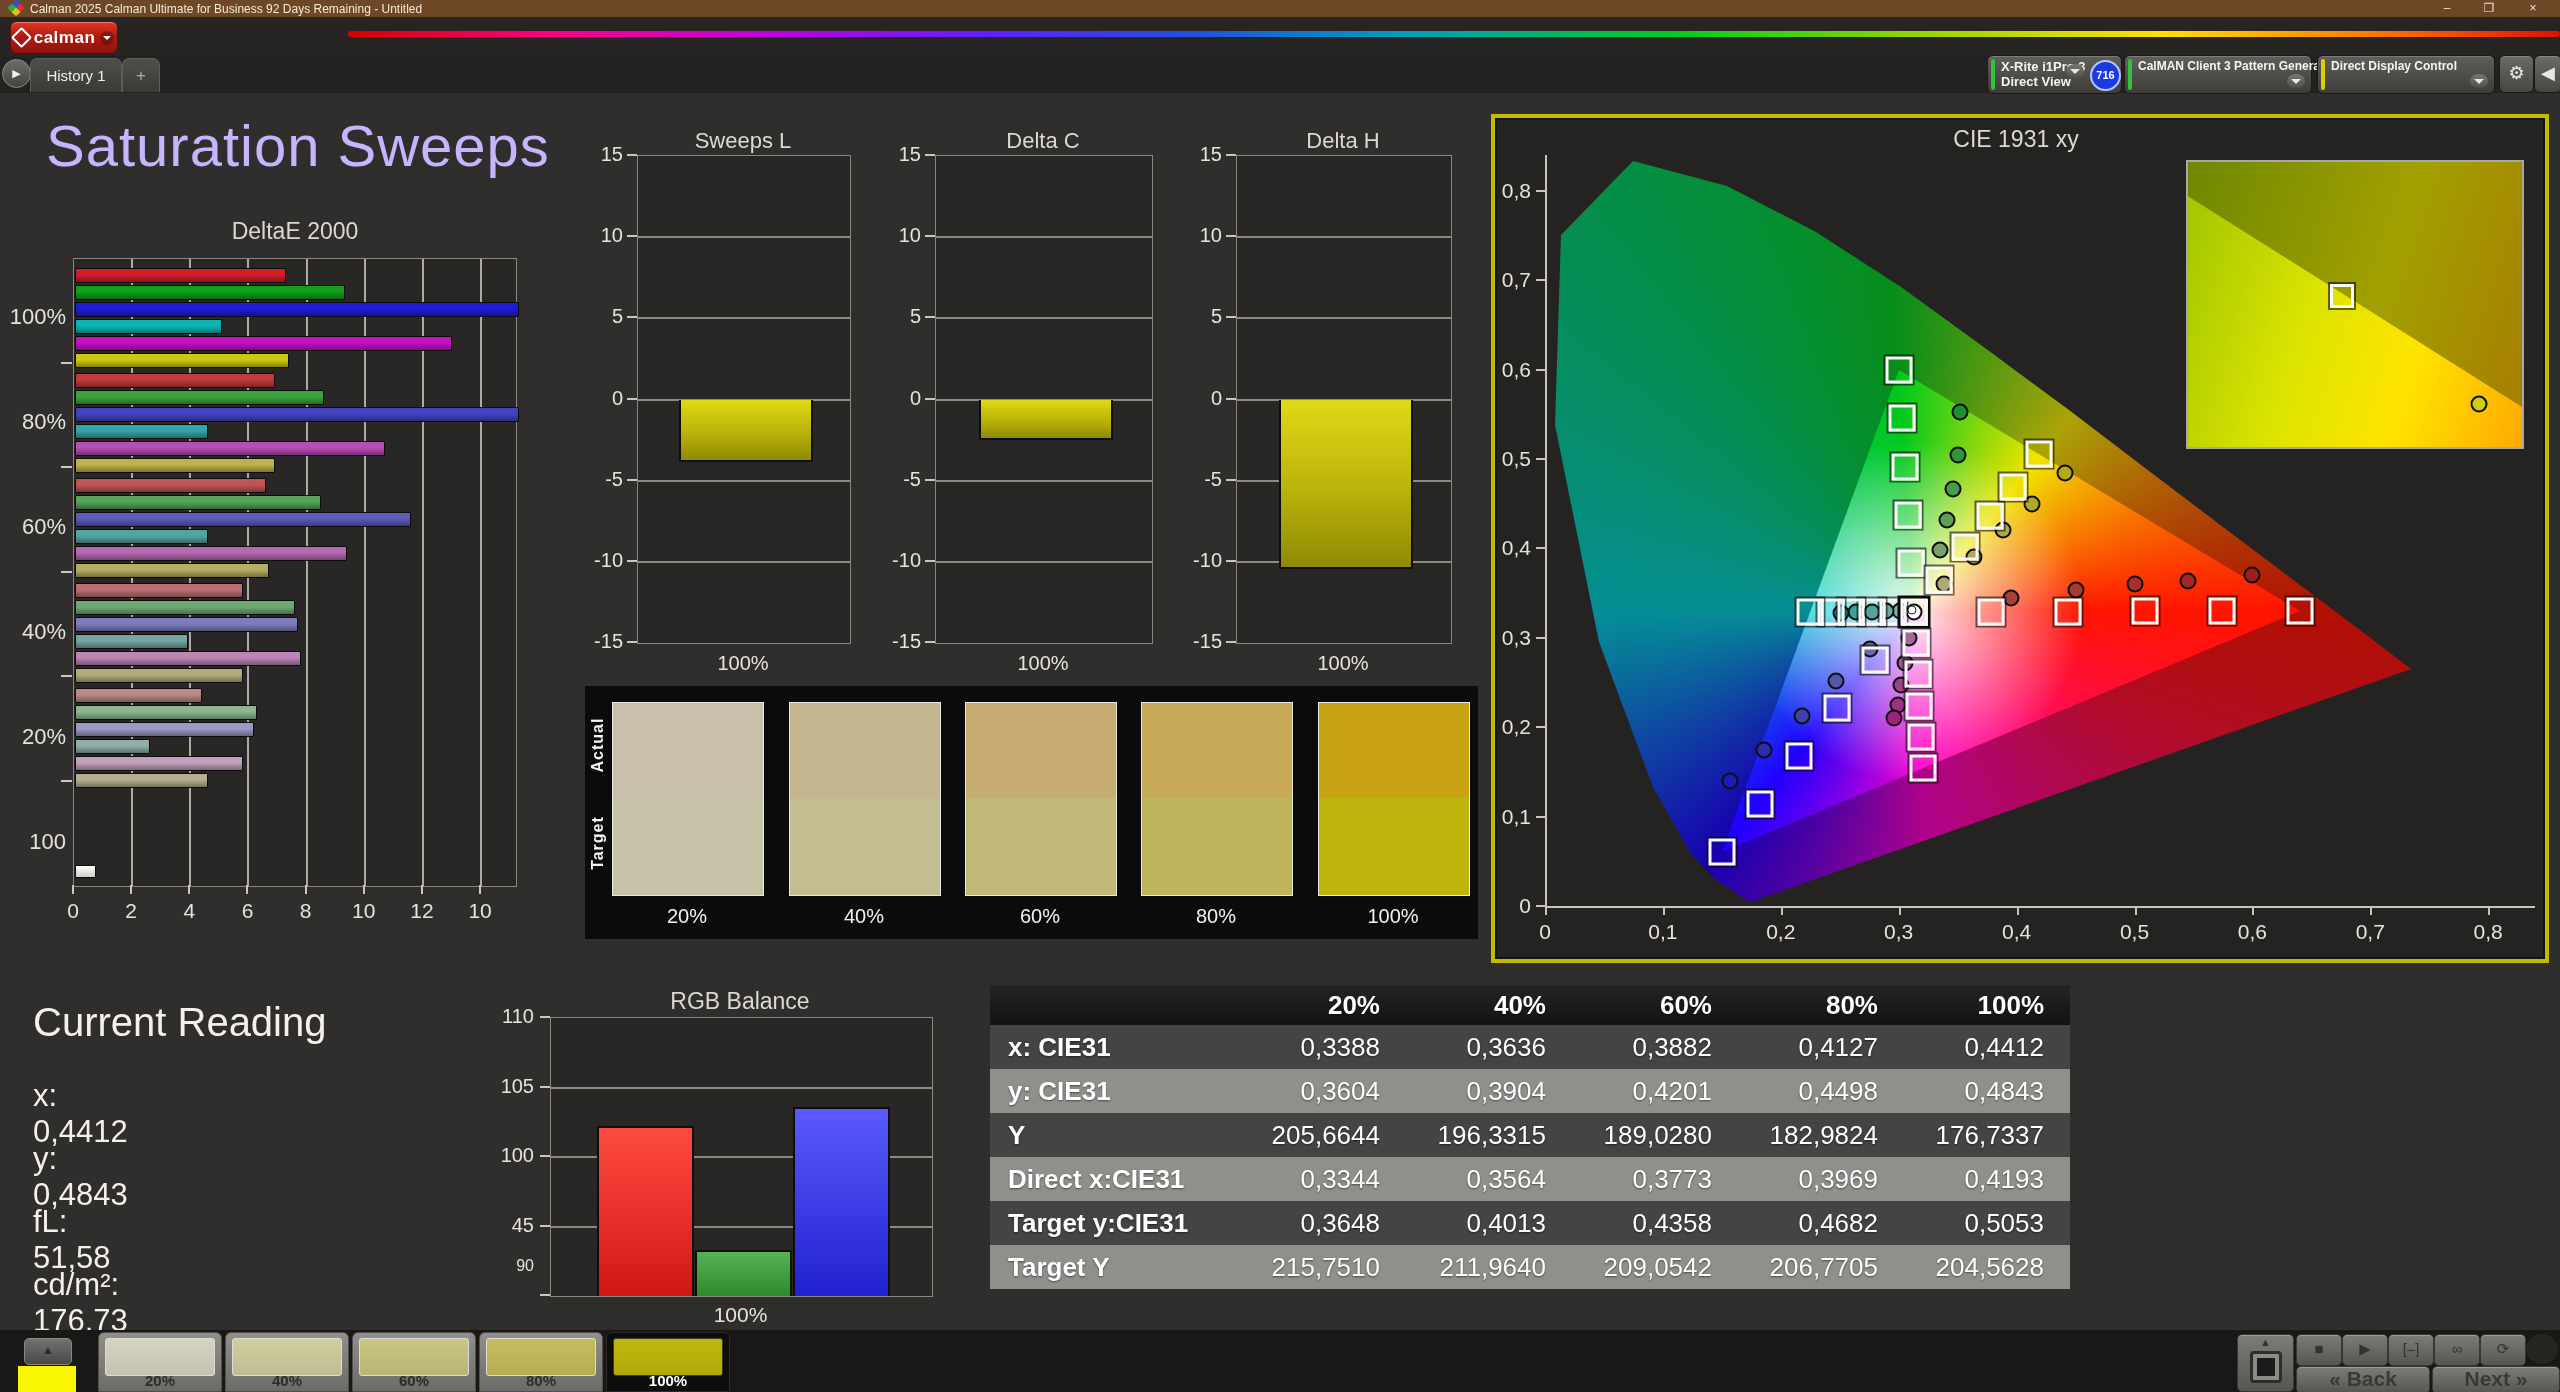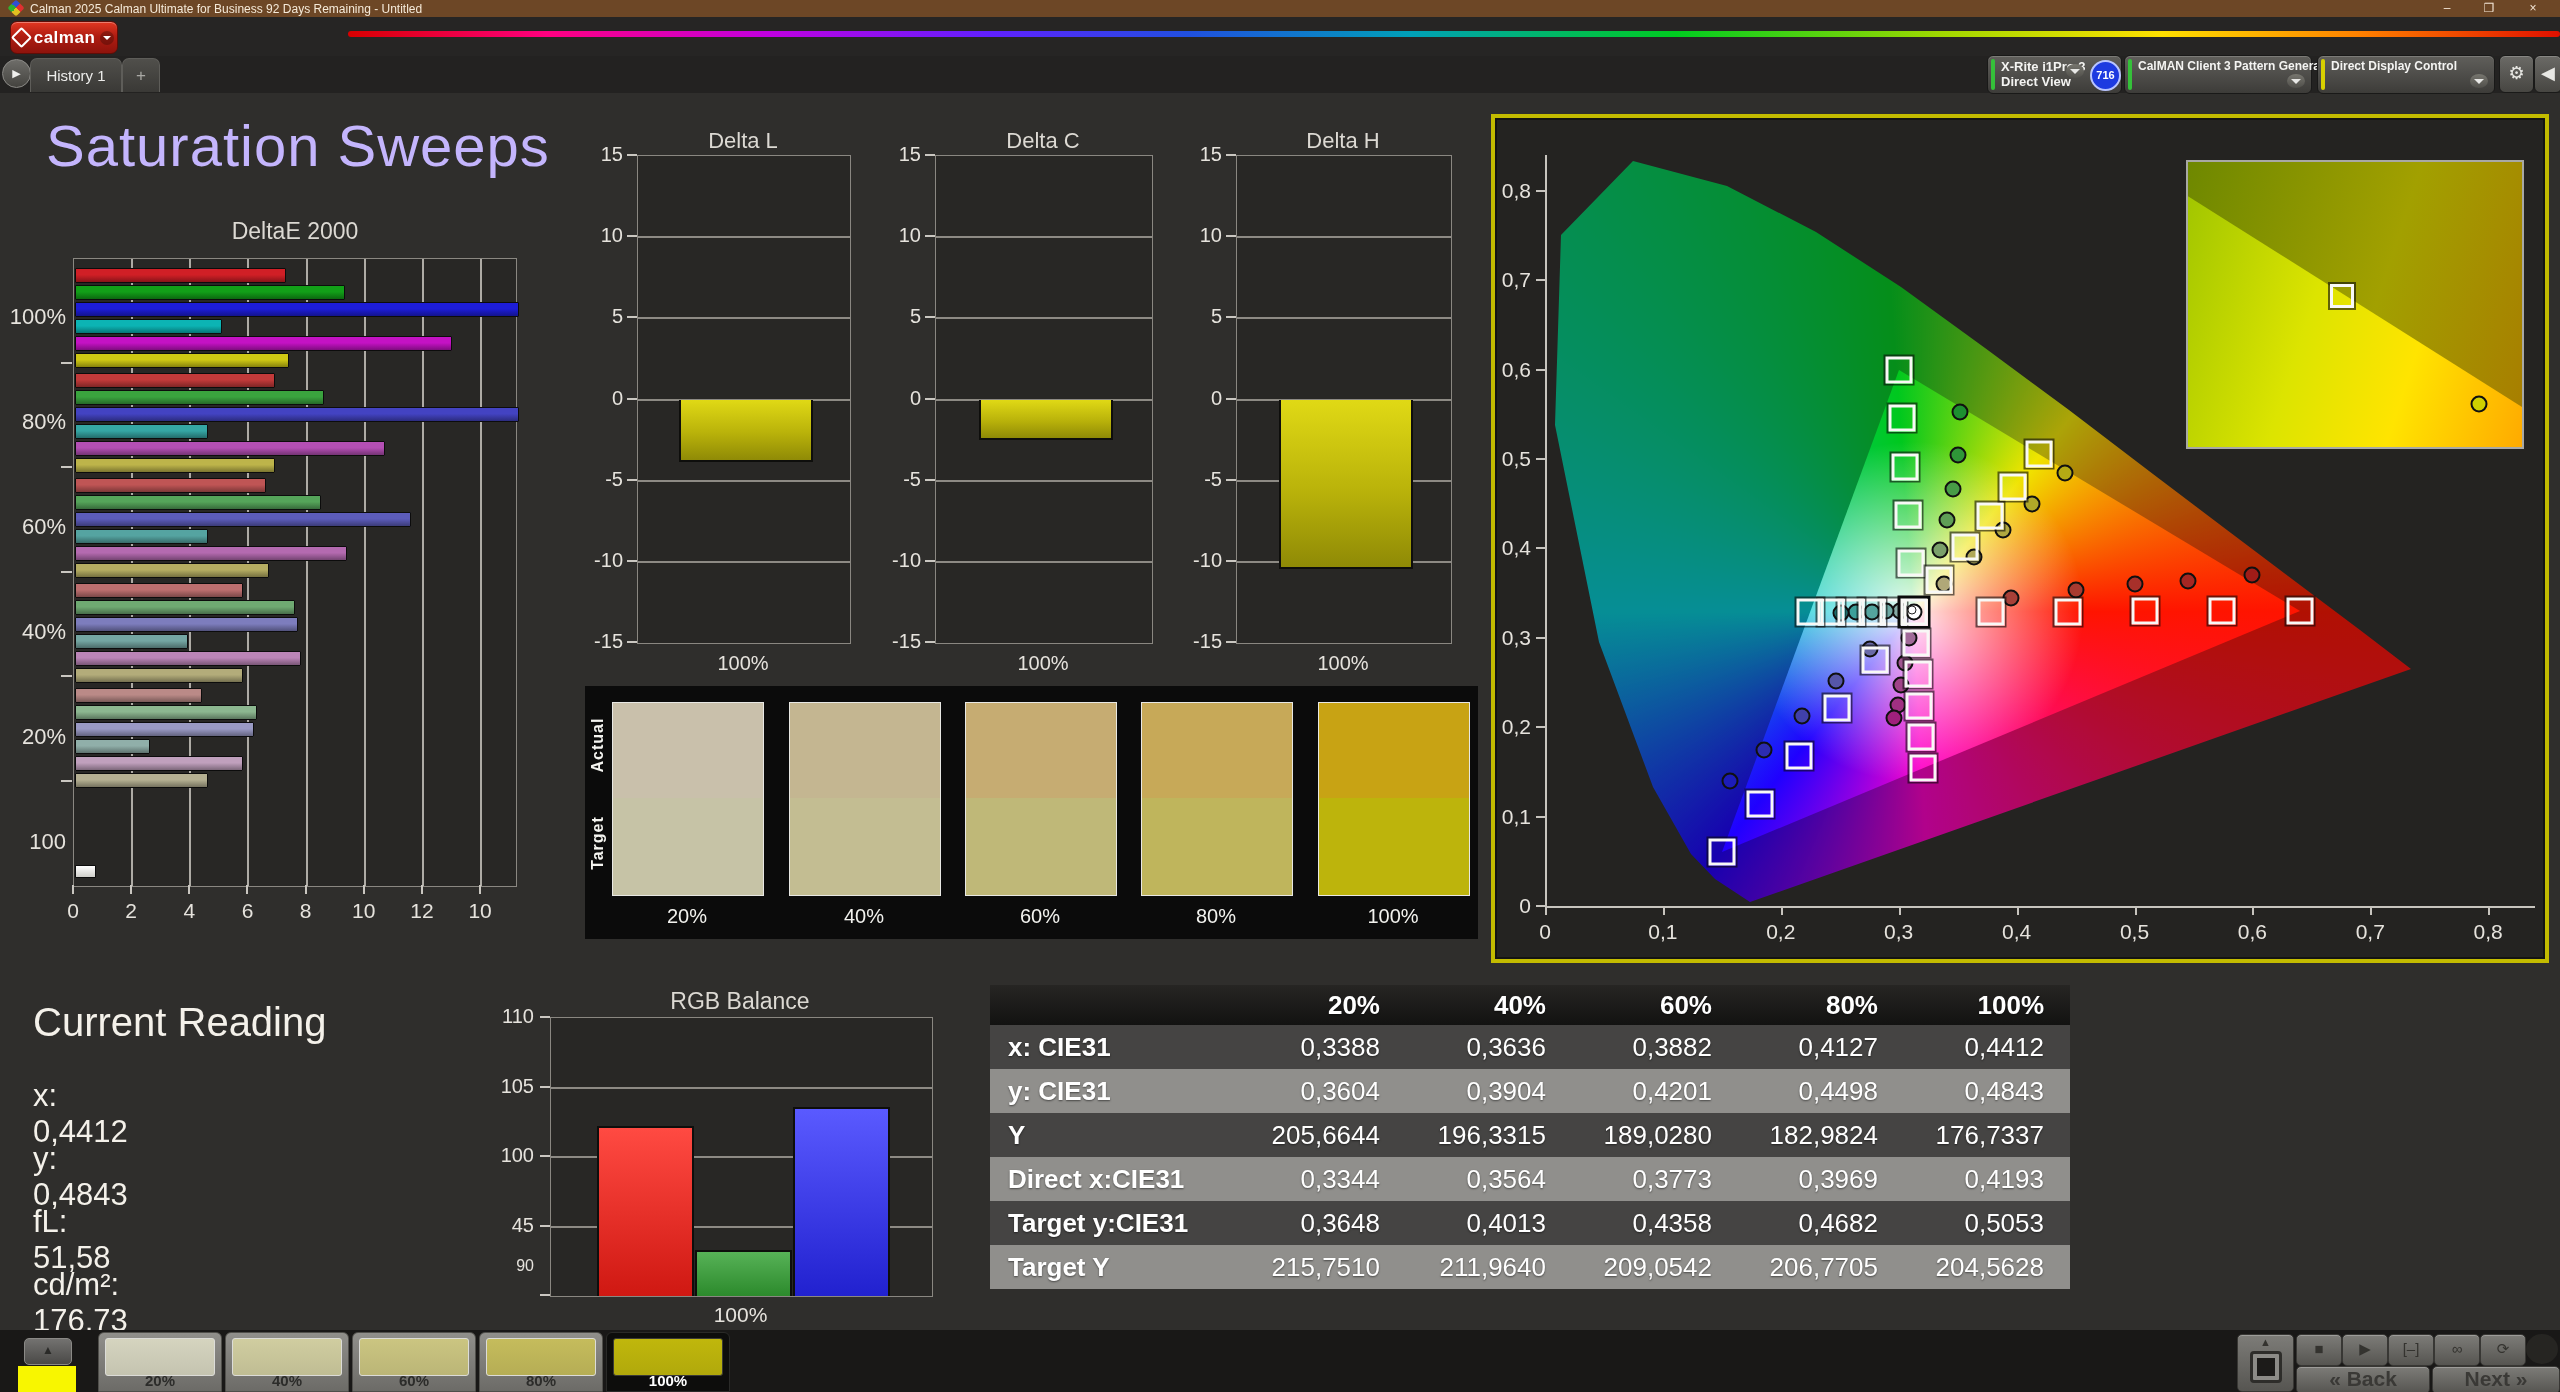--- a/index.html
+++ b/index.html
@@ -227,21 +227,21 @@
     <div class="tickdash" style="left: 61px; top: 466px; width: 11px; height: 2px; position: absolute;"></div>
     <div class="ticklab" style="left: 0px; top: 619px; width: 66px; text-align: right; position: absolute; font-size: 22px;">40%</div>
     <div class="tickdash" style="left: 61px; top: 570.5px; width: 11px; height: 2px; position: absolute;"></div>
     <div class="ticklab" style="left: 0px; top: 724px; width: 66px; text-align: right; position: absolute; font-size: 22px;">20%</div>
     <div class="tickdash" style="left: 61px; top: 675px; width: 11px; height: 2px; position: absolute;"></div>
     <div class="ticklab" style="left: 0px; top: 829px; width: 66px; text-align: right; position: absolute; font-size: 22px;">100</div>
     <div class="tickdash" style="left: 61px; top: 779.5px; width: 11px; height: 2px; position: absolute;"></div>
   </div>
 
 <div class="abs" id="mini-charts">
-    <div class="chart-title" style="left: 637px; top: 128px; width: 212px; position: absolute; font-size: 22px;">Delta L</div>
+    <div class="chart-title" style="left: 637px; top: 128px; width: 212px; position: absolute; font-size: 22px;">Sweeps L</div>
     <div class="plot" style="left: 637px; top: 155px; width: 212px; height: 487px; position: absolute;">
       <div class="gridh" style="top: 80.1667px;"></div>
       <div class="gridh" style="top: 161.333px;"></div>
       <div class="gridh" style="top: 242.5px;"></div>
       <div class="gridh" style="top: 323.667px;"></div>
       <div class="gridh" style="top: 404.833px;"></div>
       <div class="bar-v" style="left: 41px; top: 243.5px; width: 130px; height: 60.0633px; border-top: none; border-bottom: 2px solid rgb(14, 14, 12); background: linear-gradient(rgb(224, 217, 21), rgb(185, 178, 10) 55%, rgb(143, 138, 6));"></div>
     </div>
     <div class="tickdash" style="left: 627px; top: 154px; width: 10px; height: 2px; position: absolute;"></div>
     <div class="ticklab" style="left: 573px; top: 143px; width: 50px; text-align: right; position: absolute; font-size: 20px;">15</div>
@@ -322,20 +322,21 @@
     <div class="cmpsw" style="left: 556px; top: 112px; width: 150px; height: 97px; border-top: none; background: rgb(191, 181, 92);"></div>
     <div class="cmplab" style="left: 556px; top: 219px;">80%</div>
     <div class="cmpsw" style="left: 733px; top: 16px; width: 150px; height: 96px; background: linear-gradient(rgb(200, 163, 20), rgb(200, 163, 20));"></div>
     <div class="cmpsw" style="left: 733px; top: 112px; width: 150px; height: 97px; border-top: none; background: rgb(189, 180, 12);"></div>
     <div class="cmplab" style="left: 733px; top: 219px;">100%</div>
     <div class="rotlab" style="left: -14px; top: 50px;">Actual</div>
     <div class="rotlab" style="left: -14px; top: 148px;">Target</div>
   </div>
 
 <div class="abs" id="ciepanel">
+  <div class="chart-title" style="left:0;top:8px;width:1042px">CIE 1931 xy</div>
   <div id="cieplot">
     <div id="horseshoe" style="clip-path: polygon(205px 747px, 170px 724px, 146px 699px, 108px 632px, 54px 487px, 10px 270px, 16px 80px, 88px 6px, 182px 31px, 271px 77px, 356px 132px, 440px 193px, 524px 255px, 604px 316px, 678px 372px, 739px 418px, 815px 475px, 866px 514px); background: conic-gradient(from -4deg at 37.2% 60.8%, rgb(0, 200, 30) 0deg, rgb(240, 228, 0) 43deg, rgb(255, 20, 0) 94deg, rgb(255, 0, 200) 181deg, rgb(32, 0, 255) 223deg, rgb(0, 200, 210) 274deg, rgb(0, 200, 30) 360deg); filter: brightness(0.72) saturate(0.95);"></div>
     <div id="gamut-tri" style="clip-path: polygon(755px 456px, 354px 215px, 177px 697px); background: conic-gradient(from -4deg at 37.2% 60.8%, rgb(0, 200, 30) 0deg, rgb(240, 228, 0) 43deg, rgb(255, 20, 0) 94deg, rgb(255, 0, 200) 181deg, rgb(32, 0, 255) 223deg, rgb(0, 200, 210) 274deg, rgb(0, 200, 30) 360deg);"></div>
     <div id="tri-glow" style="clip-path: polygon(755px 456px, 354px 215px, 177px 697px); background: radial-gradient(250px at 37.2% 60.8%, rgba(255, 255, 255, 0.92), rgba(255, 255, 255, 0) 68%);"></div>
     <div id="cie-markers" style="position:absolute;inset:0">
         <div class="marker-ci" style="left: 465.705px; top: 442.57px; background: rgb(168, 64, 56);"></div>
         <div class="marker-ci" style="left: 530.55px; top: 435.418px; background: rgb(168, 58, 48);"></div>
         <div class="marker-ci" style="left: 589.5px; top: 429.16px; background: rgb(168, 48, 42);"></div>
         <div class="marker-ci" style="left: 642.555px; top: 426.478px; background: rgb(166, 38, 34);"></div>
         <div class="marker-ci" style="left: 707.4px; top: 420.22px; background: rgb(160, 28, 24);"></div>

